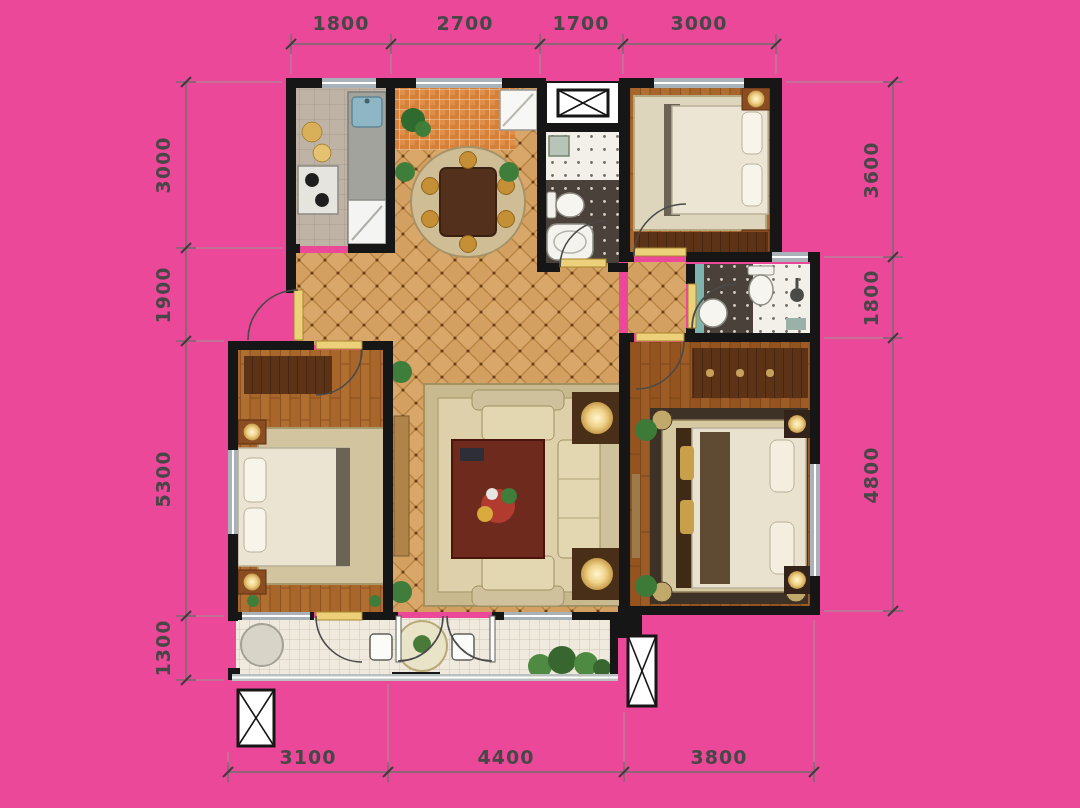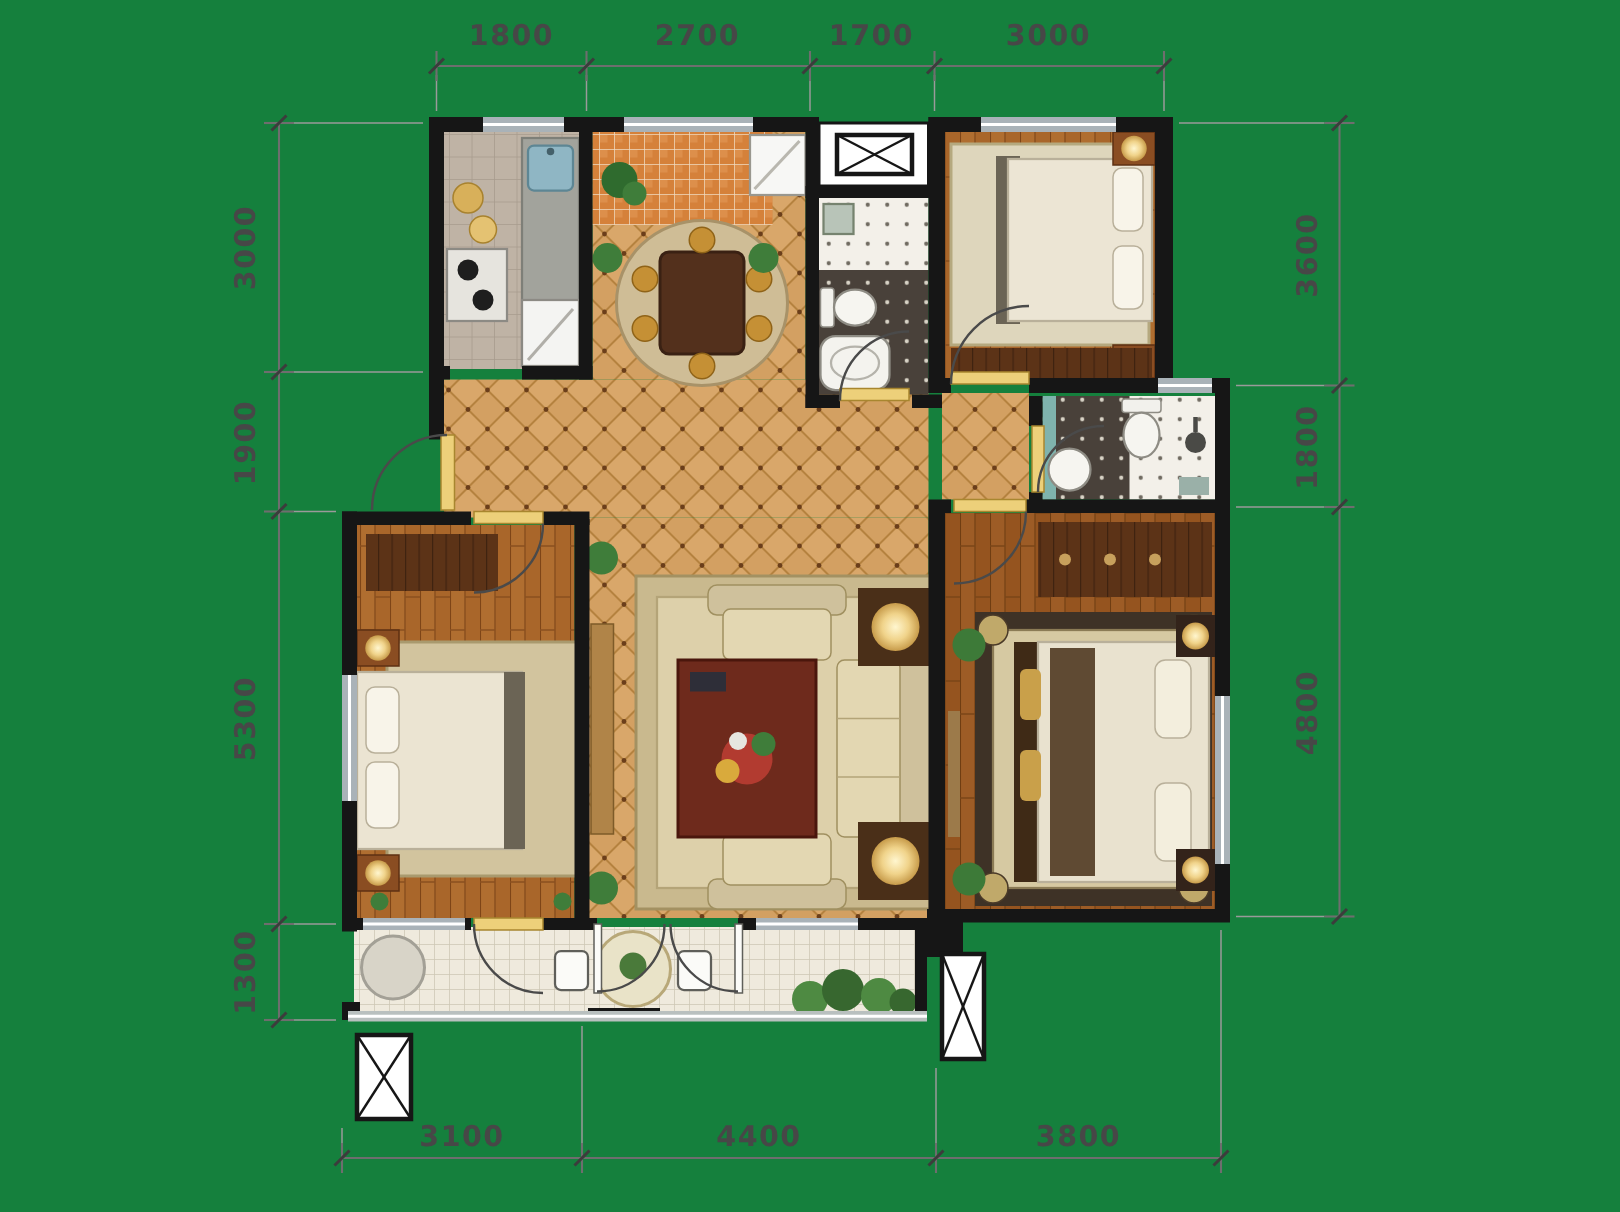--- a/index.html
+++ b/index.html
@@ -1,16 +1,16 @@
 <!DOCTYPE html>
 <html><head>
 <meta charset="utf-8">
 <style>
   html,body{margin:0;padding:0;background:#ffffff;}
-  .canvas{position:relative;width:1080px;height:808px;background:#15803d;overflow:hidden;
+  .canvas{position:relative;width:1080px;height:808px;background:#ec4899;overflow:hidden;
           font-family:"DejaVu Sans","Liberation Sans",sans-serif;}
   svg text{font-family:"DejaVu Sans","Liberation Sans",sans-serif;fill:#474747;
            font-size:19px;font-weight:600;letter-spacing:1px;}
   .dimline{stroke:#6e6e6e;stroke-width:1.4;}
   .tick{stroke:#3c3c3c;stroke-width:2;}
   .ext{stroke:#9a9a9a;stroke-width:1;}
   .wall{fill:#161616;}
   .win{fill:#a9b2b8;}
   .winline{stroke:#ffffff;stroke-width:2;}
   .arc{fill:none;stroke:#4a4a4a;stroke-width:1.6;}

